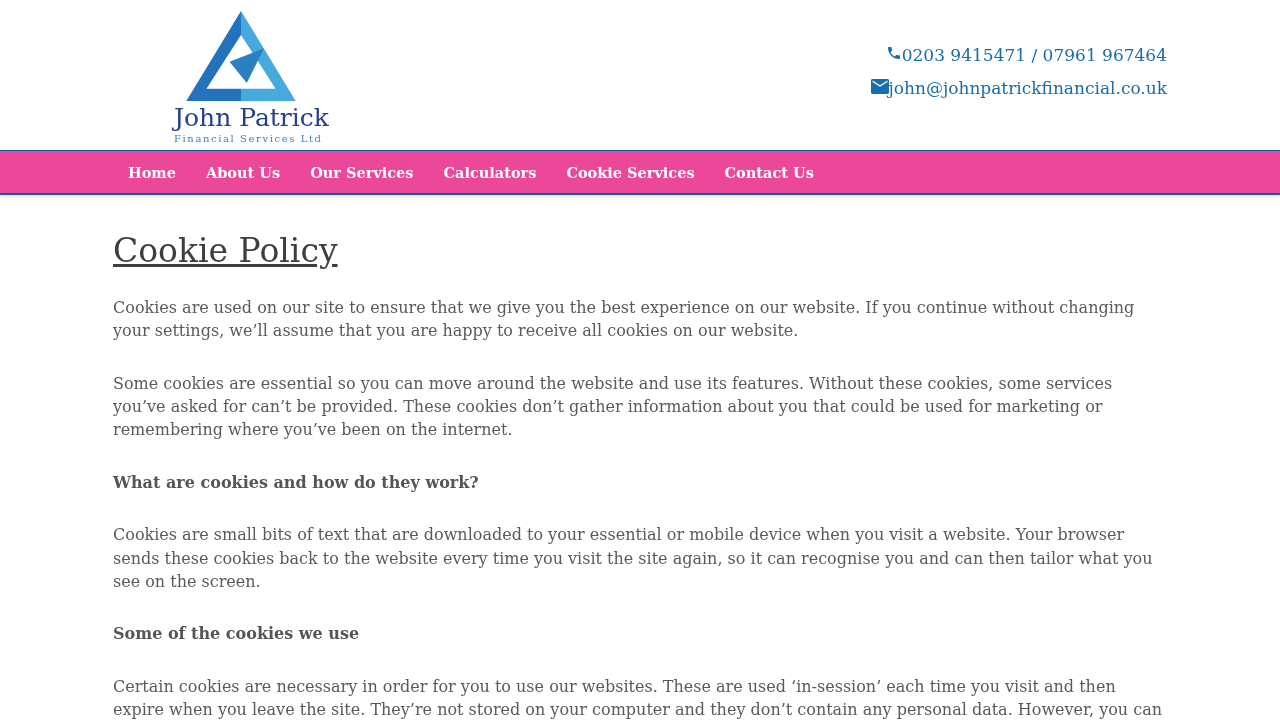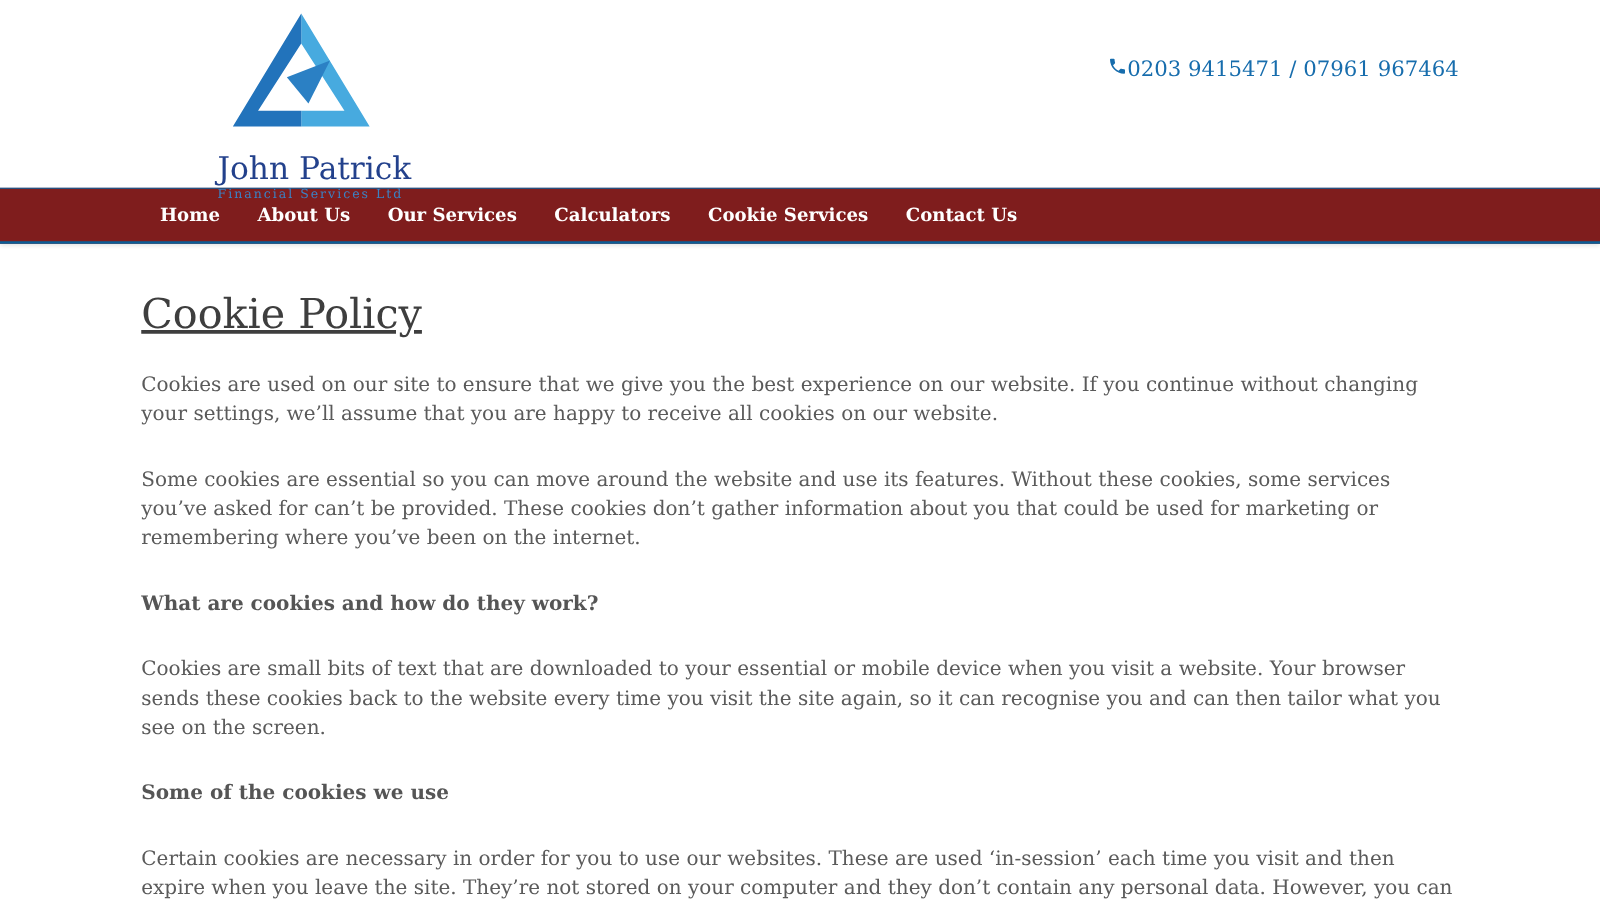--- a/index.html
+++ b/index.html
@@ -24,21 +24,21 @@
     top: 8px;
     width: 134px;
     text-align: center;
     cursor: pointer;
   }
   .logo svg { display: block; margin: 0 auto; width: 116px; height: 96px; }
   .logo-name {
     font-size: 25px;
     line-height: 1;
     color: #23418c;
-    margin-top: 18px;
+    margin-top: 1px;
     white-space: nowrap;
   }
   .logo-sub {
     font-size: 10px;
     letter-spacing: 1.6px;
     color: #3b82c4;
     margin-top: 3px;
     white-space: nowrap;
   }
 
@@ -55,21 +55,21 @@
     margin-bottom: 13px;
     color: #176dad;
     cursor: pointer;
     white-space: nowrap;
   }
   .contact-row svg { flex: 0 0 auto; }
 
   
   .nav {
     height: 45px;
-    background: #7f1d1d;
+    background: #ec4899;
     border-top: 1px solid #0c62a0;
     border-bottom: 2px solid #0a5d97;
     box-shadow: 0 2px 4px rgba(0,0,0,0.12);
   }
   .nav-inner {
     width: 1054px;
     margin: 0 auto;
     height: 100%;
     display: flex;
     align-items: center;
@@ -135,20 +135,28 @@
 
   <div class="contact">
     <div class="contact-row">
       <span>
         <svg width="16" height="16" viewBox="0 0 24 24" fill="#176dad" aria-hidden="true">
           <path d="M6.62 10.79c1.44 2.83 3.76 5.14 6.59 6.59l2.2-2.2c.27-.27.67-.36 1.02-.24 1.12.37 2.33.57 3.57.57.55 0 1 .45 1 1V20c0 .55-.45 1-1 1-9.39 0-17-7.61-17-17 0-.55.45-1 1-1h3.5c.55 0 1 .45 1 1 0 1.25.2 2.45.57 3.57.11.35.03.74-.25 1.02l-2.2 2.2z"></path>
         </svg>
       </span>
       <span>0203 9415471 / 07961 967464</span>
     </div>
+    <div class="contact-row">
+      <span>
+        <svg width="18" height="15" viewBox="0 0 24 20" fill="#176dad" aria-hidden="true">
+          <path d="M22 0H2C.9 0 0 .9 0 2v16c0 1.1.9 2 2 2h20c1.1 0 2-.9 2-2V2c0-1.1-.9-2-2-2zm0 4l-10 6.25L2 4V2l10 6.25L22 2v2z"></path>
+        </svg>
+      </span>
+      <span>john@johnpatrickfinancial.co.uk</span>
+    </div>
   </div>
 
 </div>
 
 <div class="nav">
   <div class="nav-inner">
     <a class="nav-item">Home</a>
     <a class="nav-item">About Us</a>
     <a class="nav-item">Our Services</a>
     <a class="nav-item">Calculators</a>

